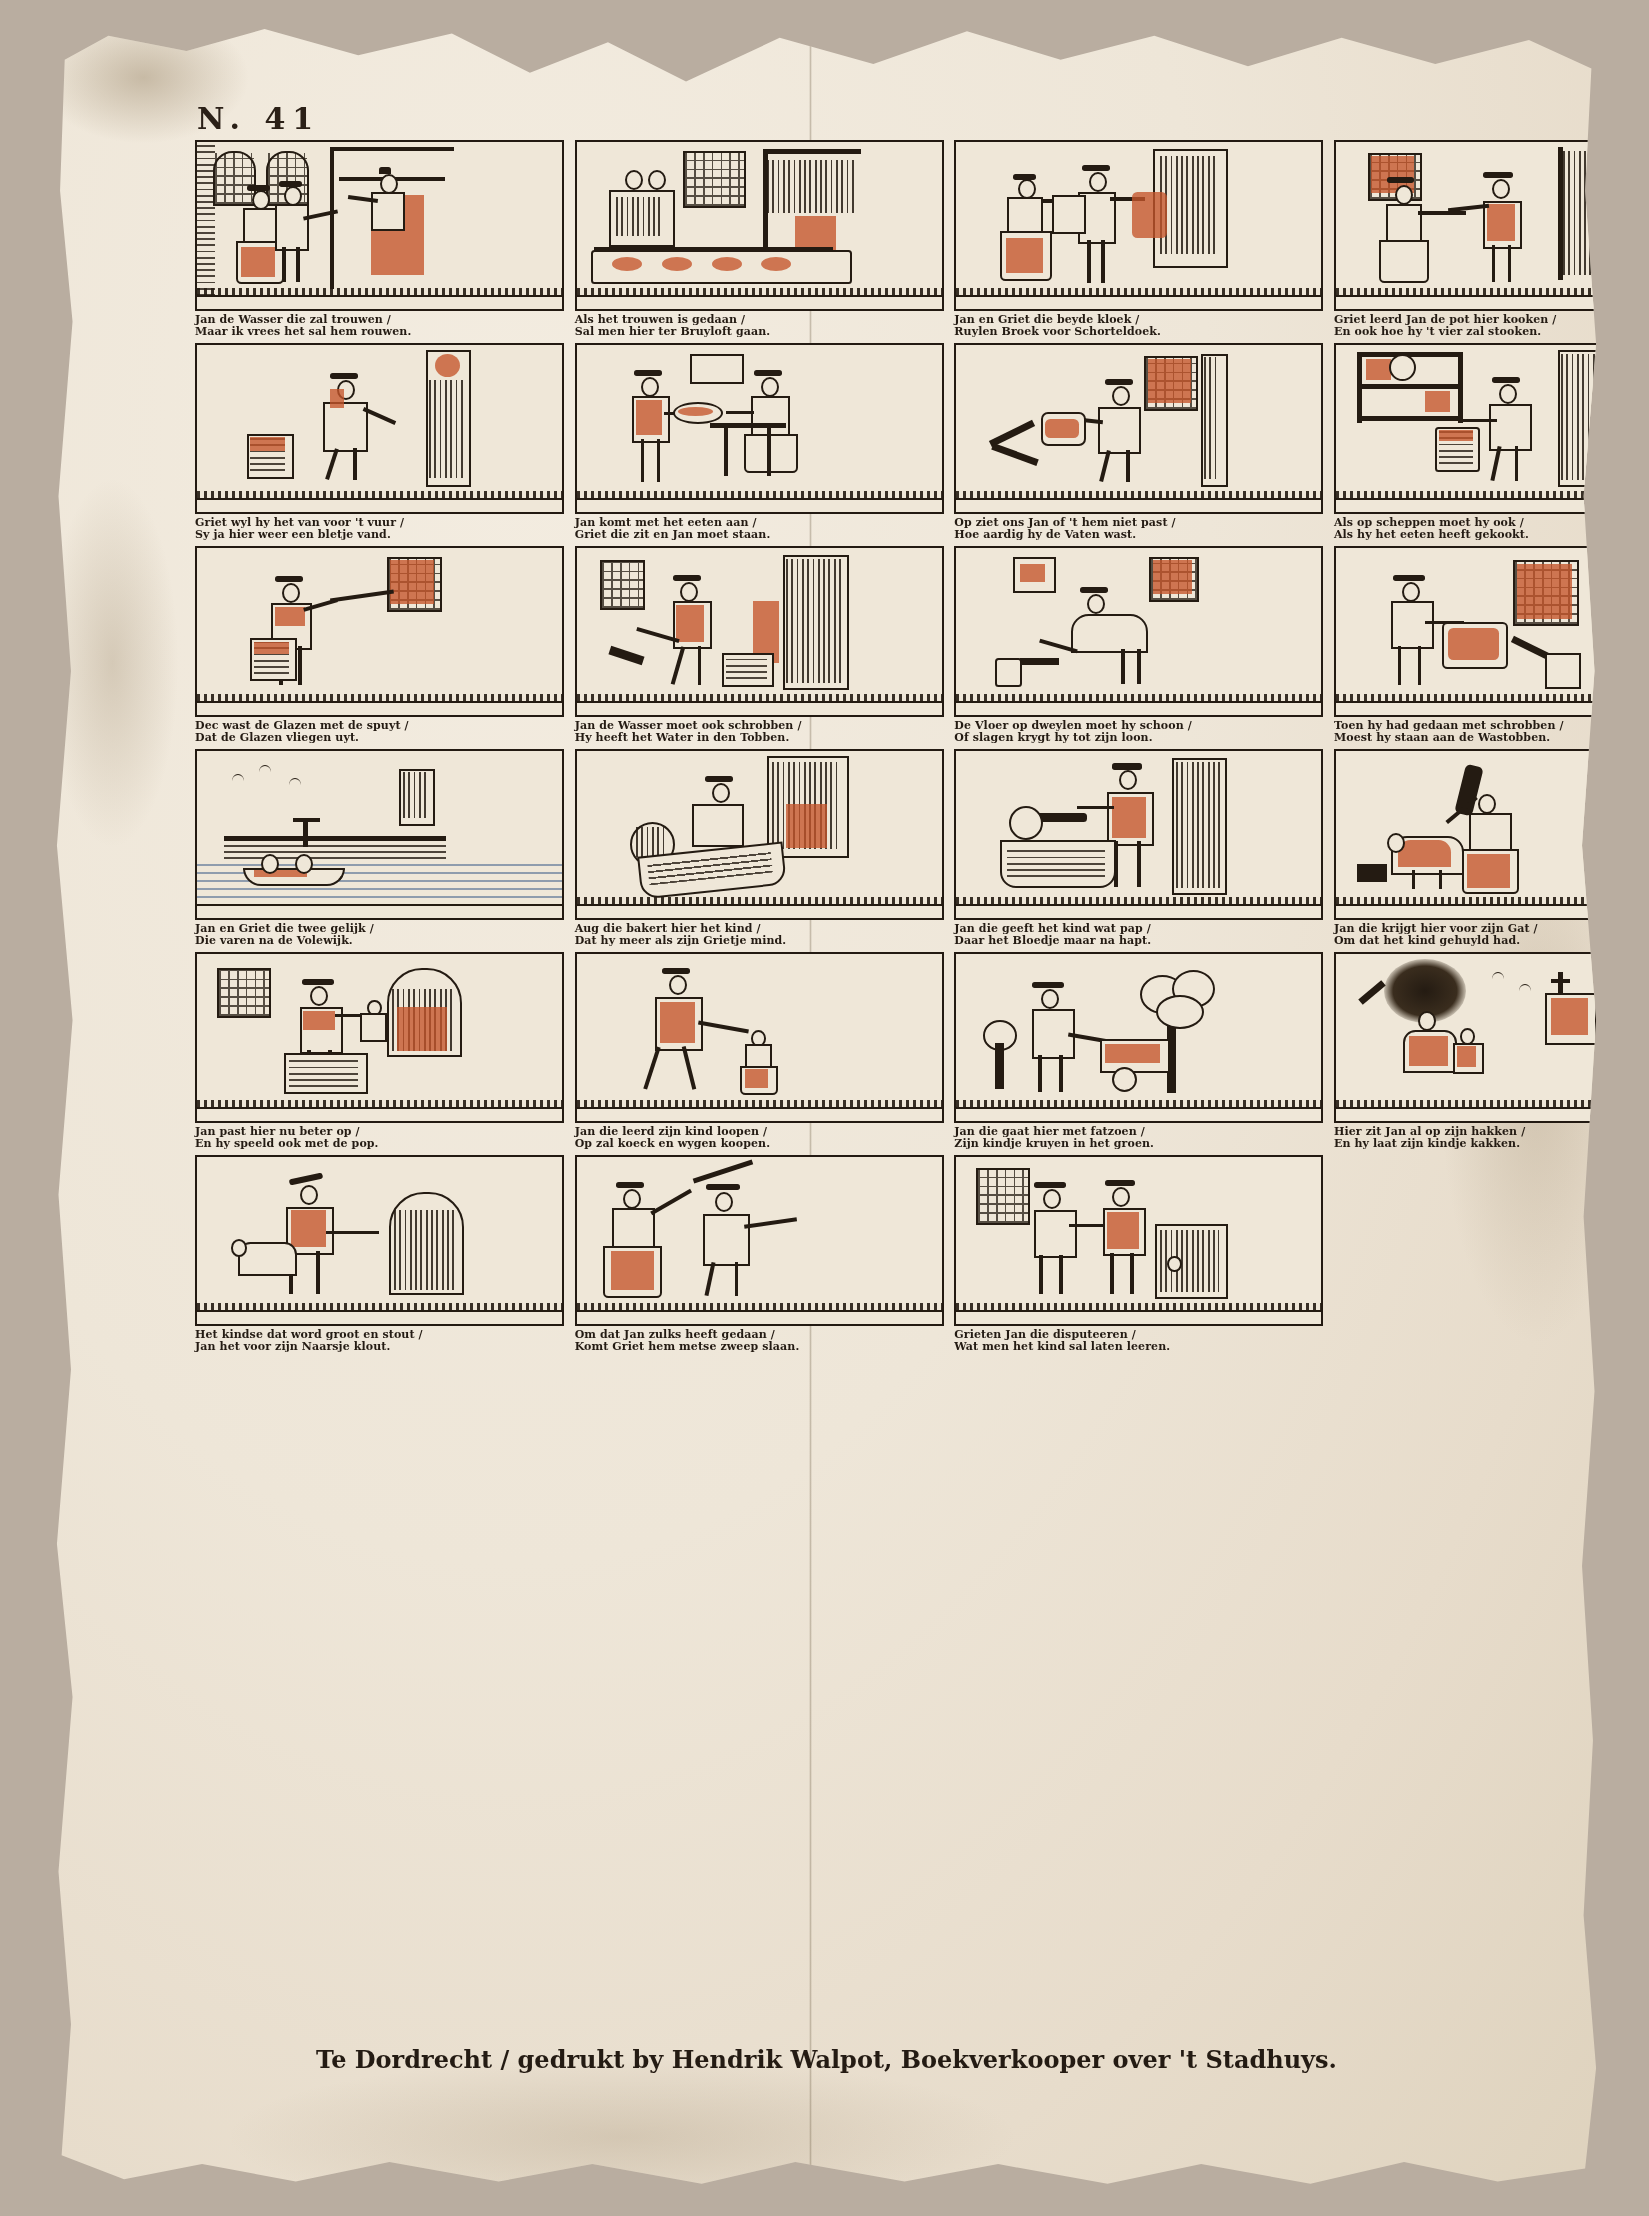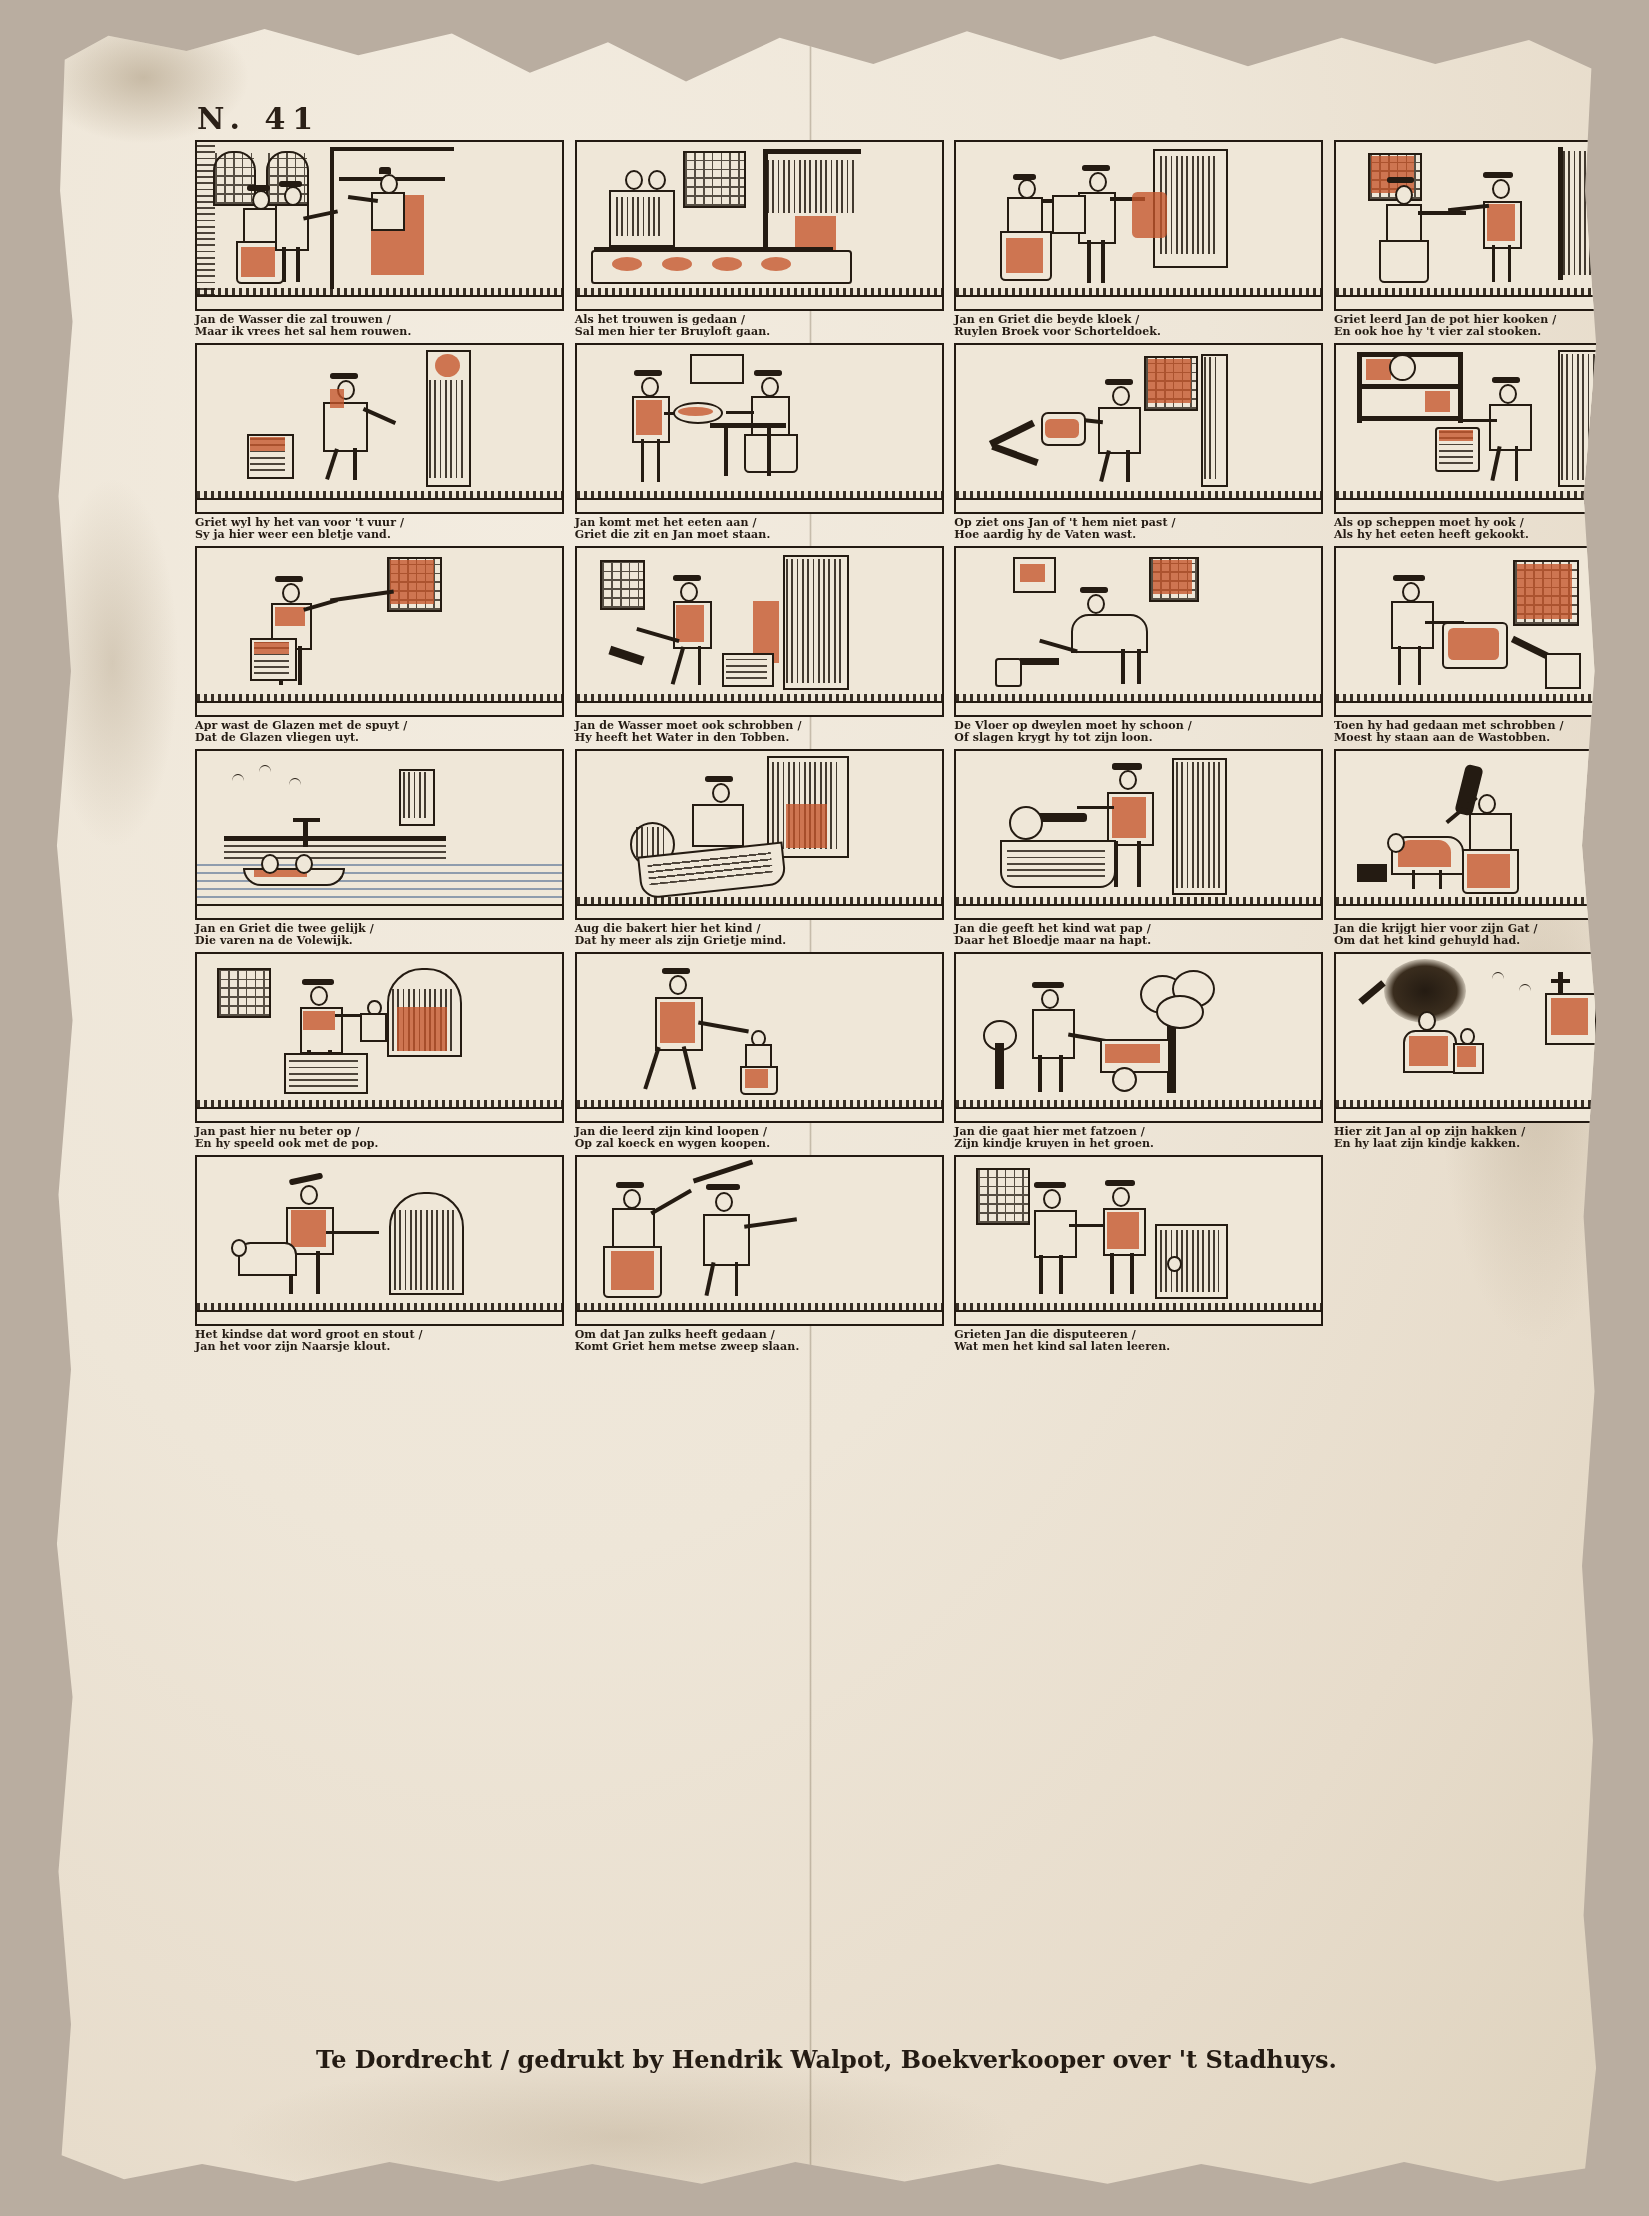--- a/index.html
+++ b/index.html
@@ -409,21 +409,21 @@
         <div class="leg" style="left:82px;top:98px;height:39px;"></div>
         <div class="leg" style="left:101px;top:98px;height:39px;"></div>
         <div class="arm" style="left:106px;top:55px;width:35px;transform:rotate(-16deg);"></div>
         <div class="ink" style="left:53px;top:90px;width:43px;height:39px;border:2.7px solid #241b12;background:#efe7d8;"></div>
         <div class="hatchH" style="left:57px;top:94px;width:35px;height:32px;"></div>
         <div class="red" style="left:57px;top:94px;width:35px;height:12.4px;"></div>
         <div class="ground"></div>
             <div class="floor"></div>
       </div>
         </div>
-      <div class="cap">Apr wast de Glazen met de spuyt /
+      <div class="cap">Dec wast de Glazen met de spuyt /
 Dat de Glazen vliegen uyt.</div>
     </div>
 
     <div class="cell">
       <div class="frame">
           <div class="inner">
         <div class="window" style="left:23px;top:12.4px;width:41px;height:46px;">
               <div class="windowgrid"></div>
             </div>
         <div class="ink" style="left:206px;top:7px;width:62px;height:131px;border:2.7px solid #241b12;background:#efe7d8;"></div>

